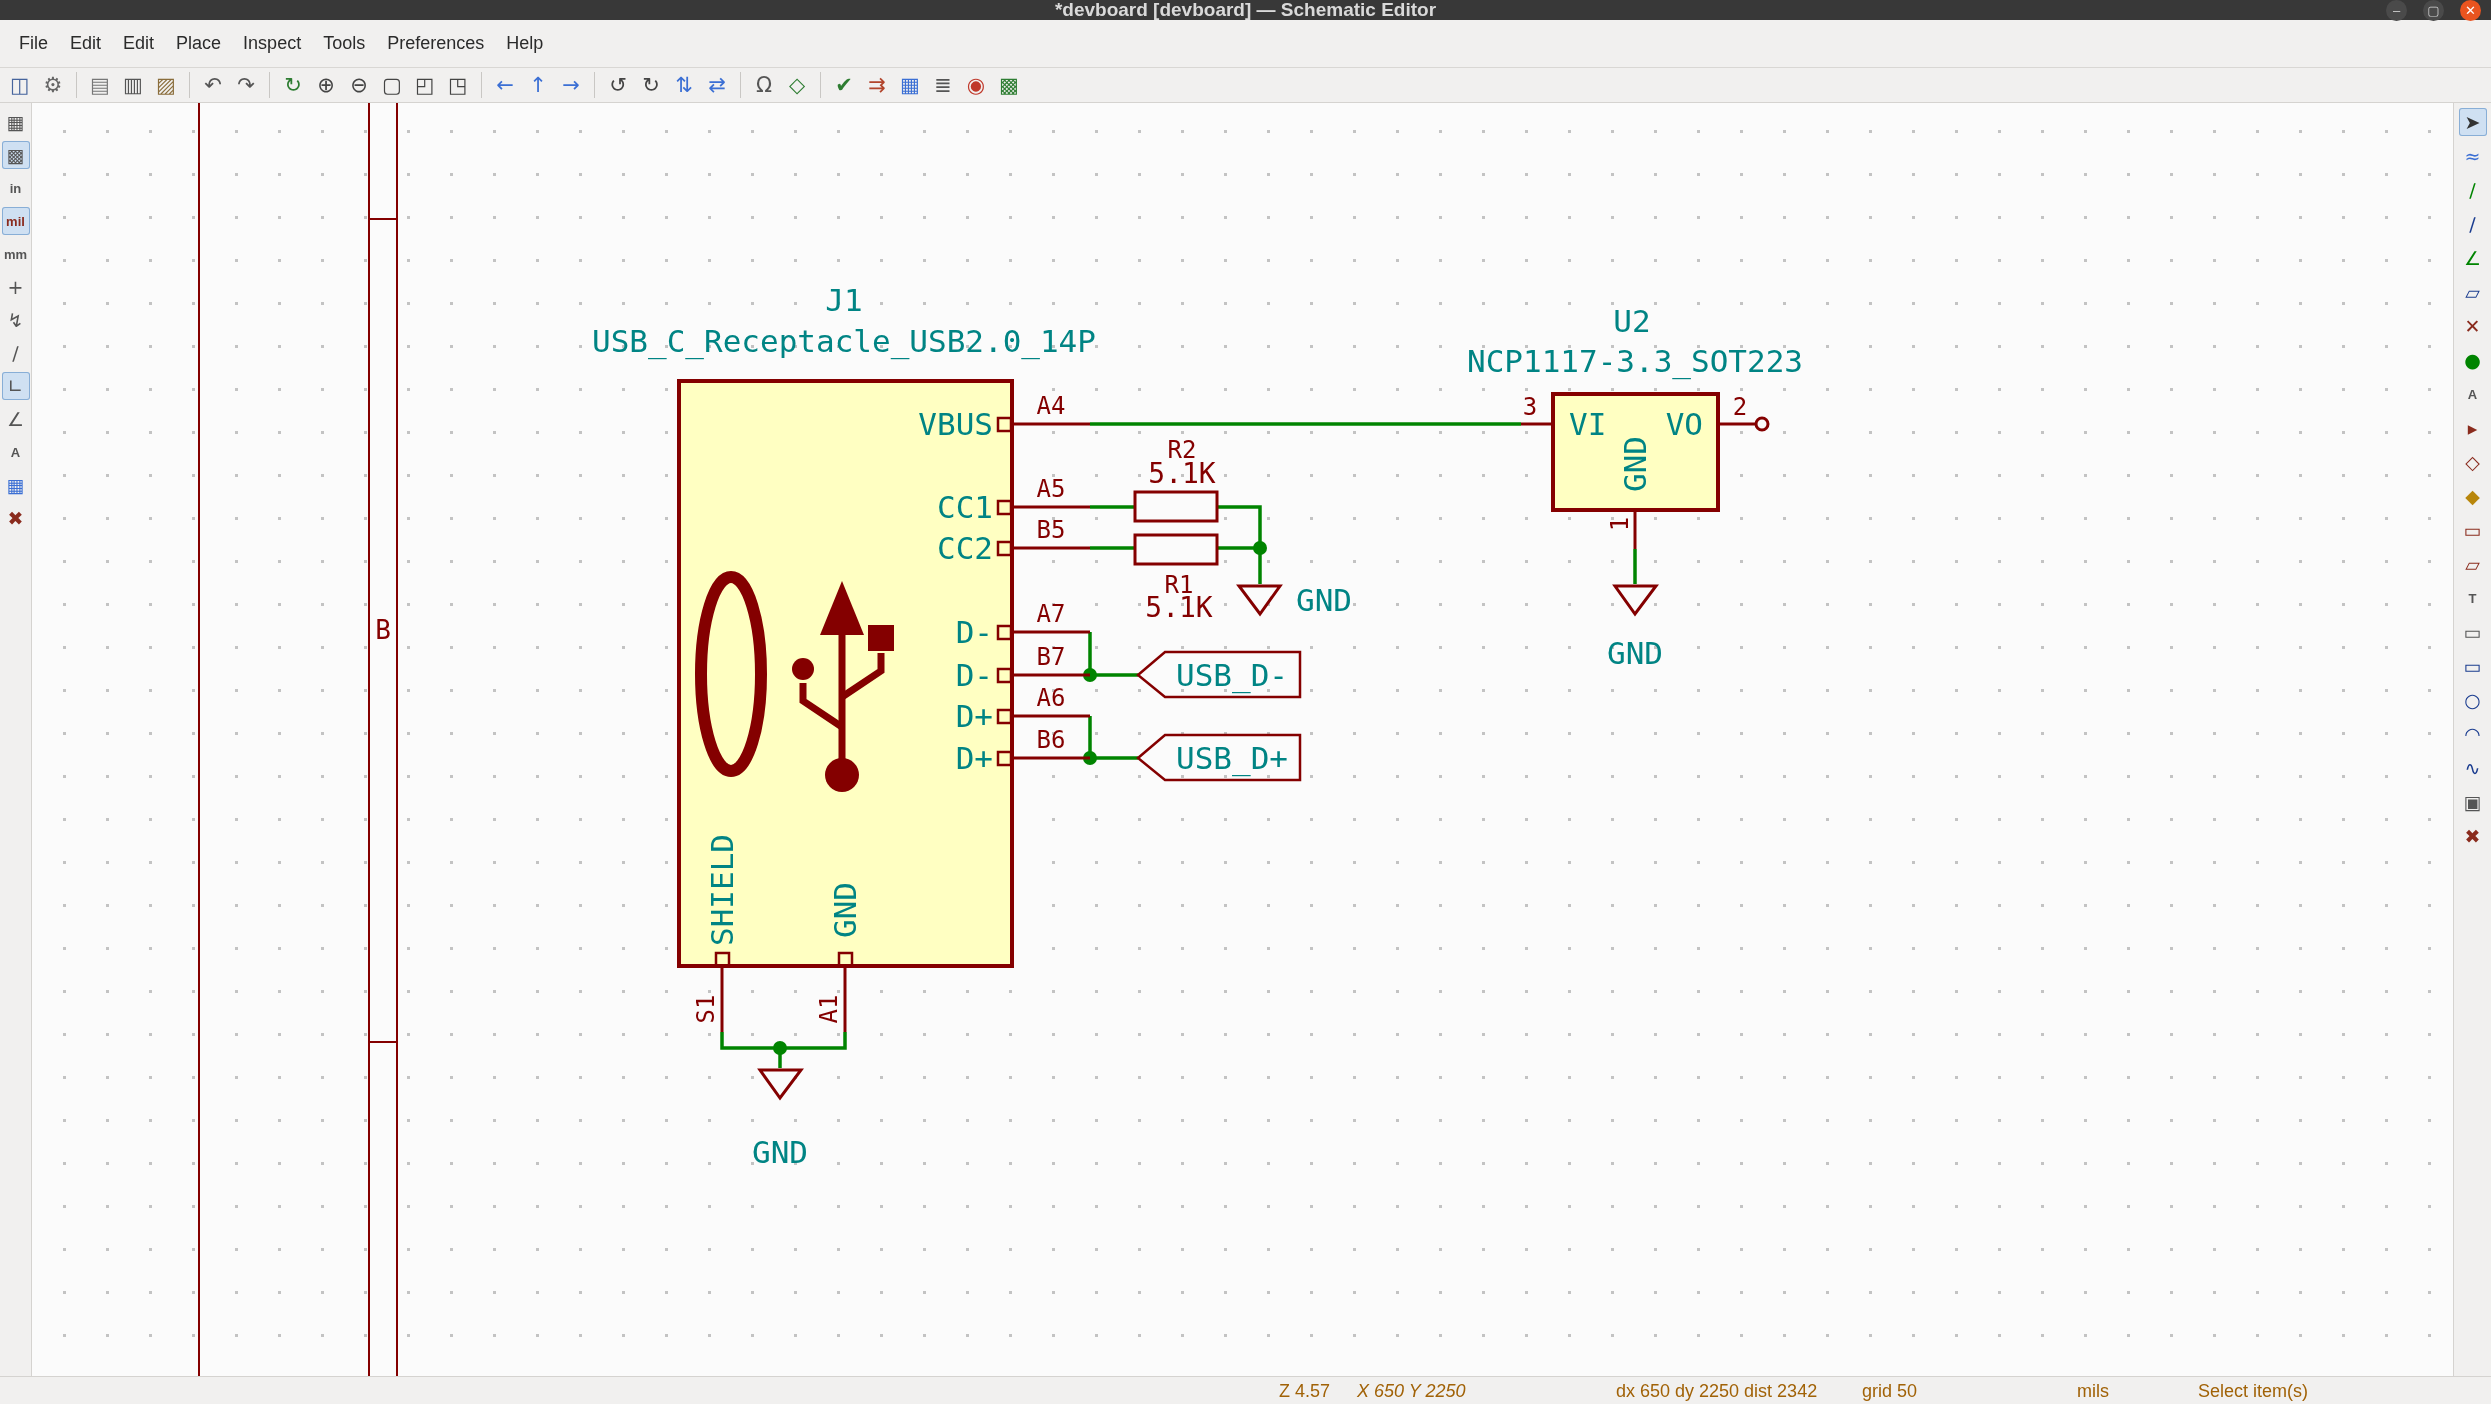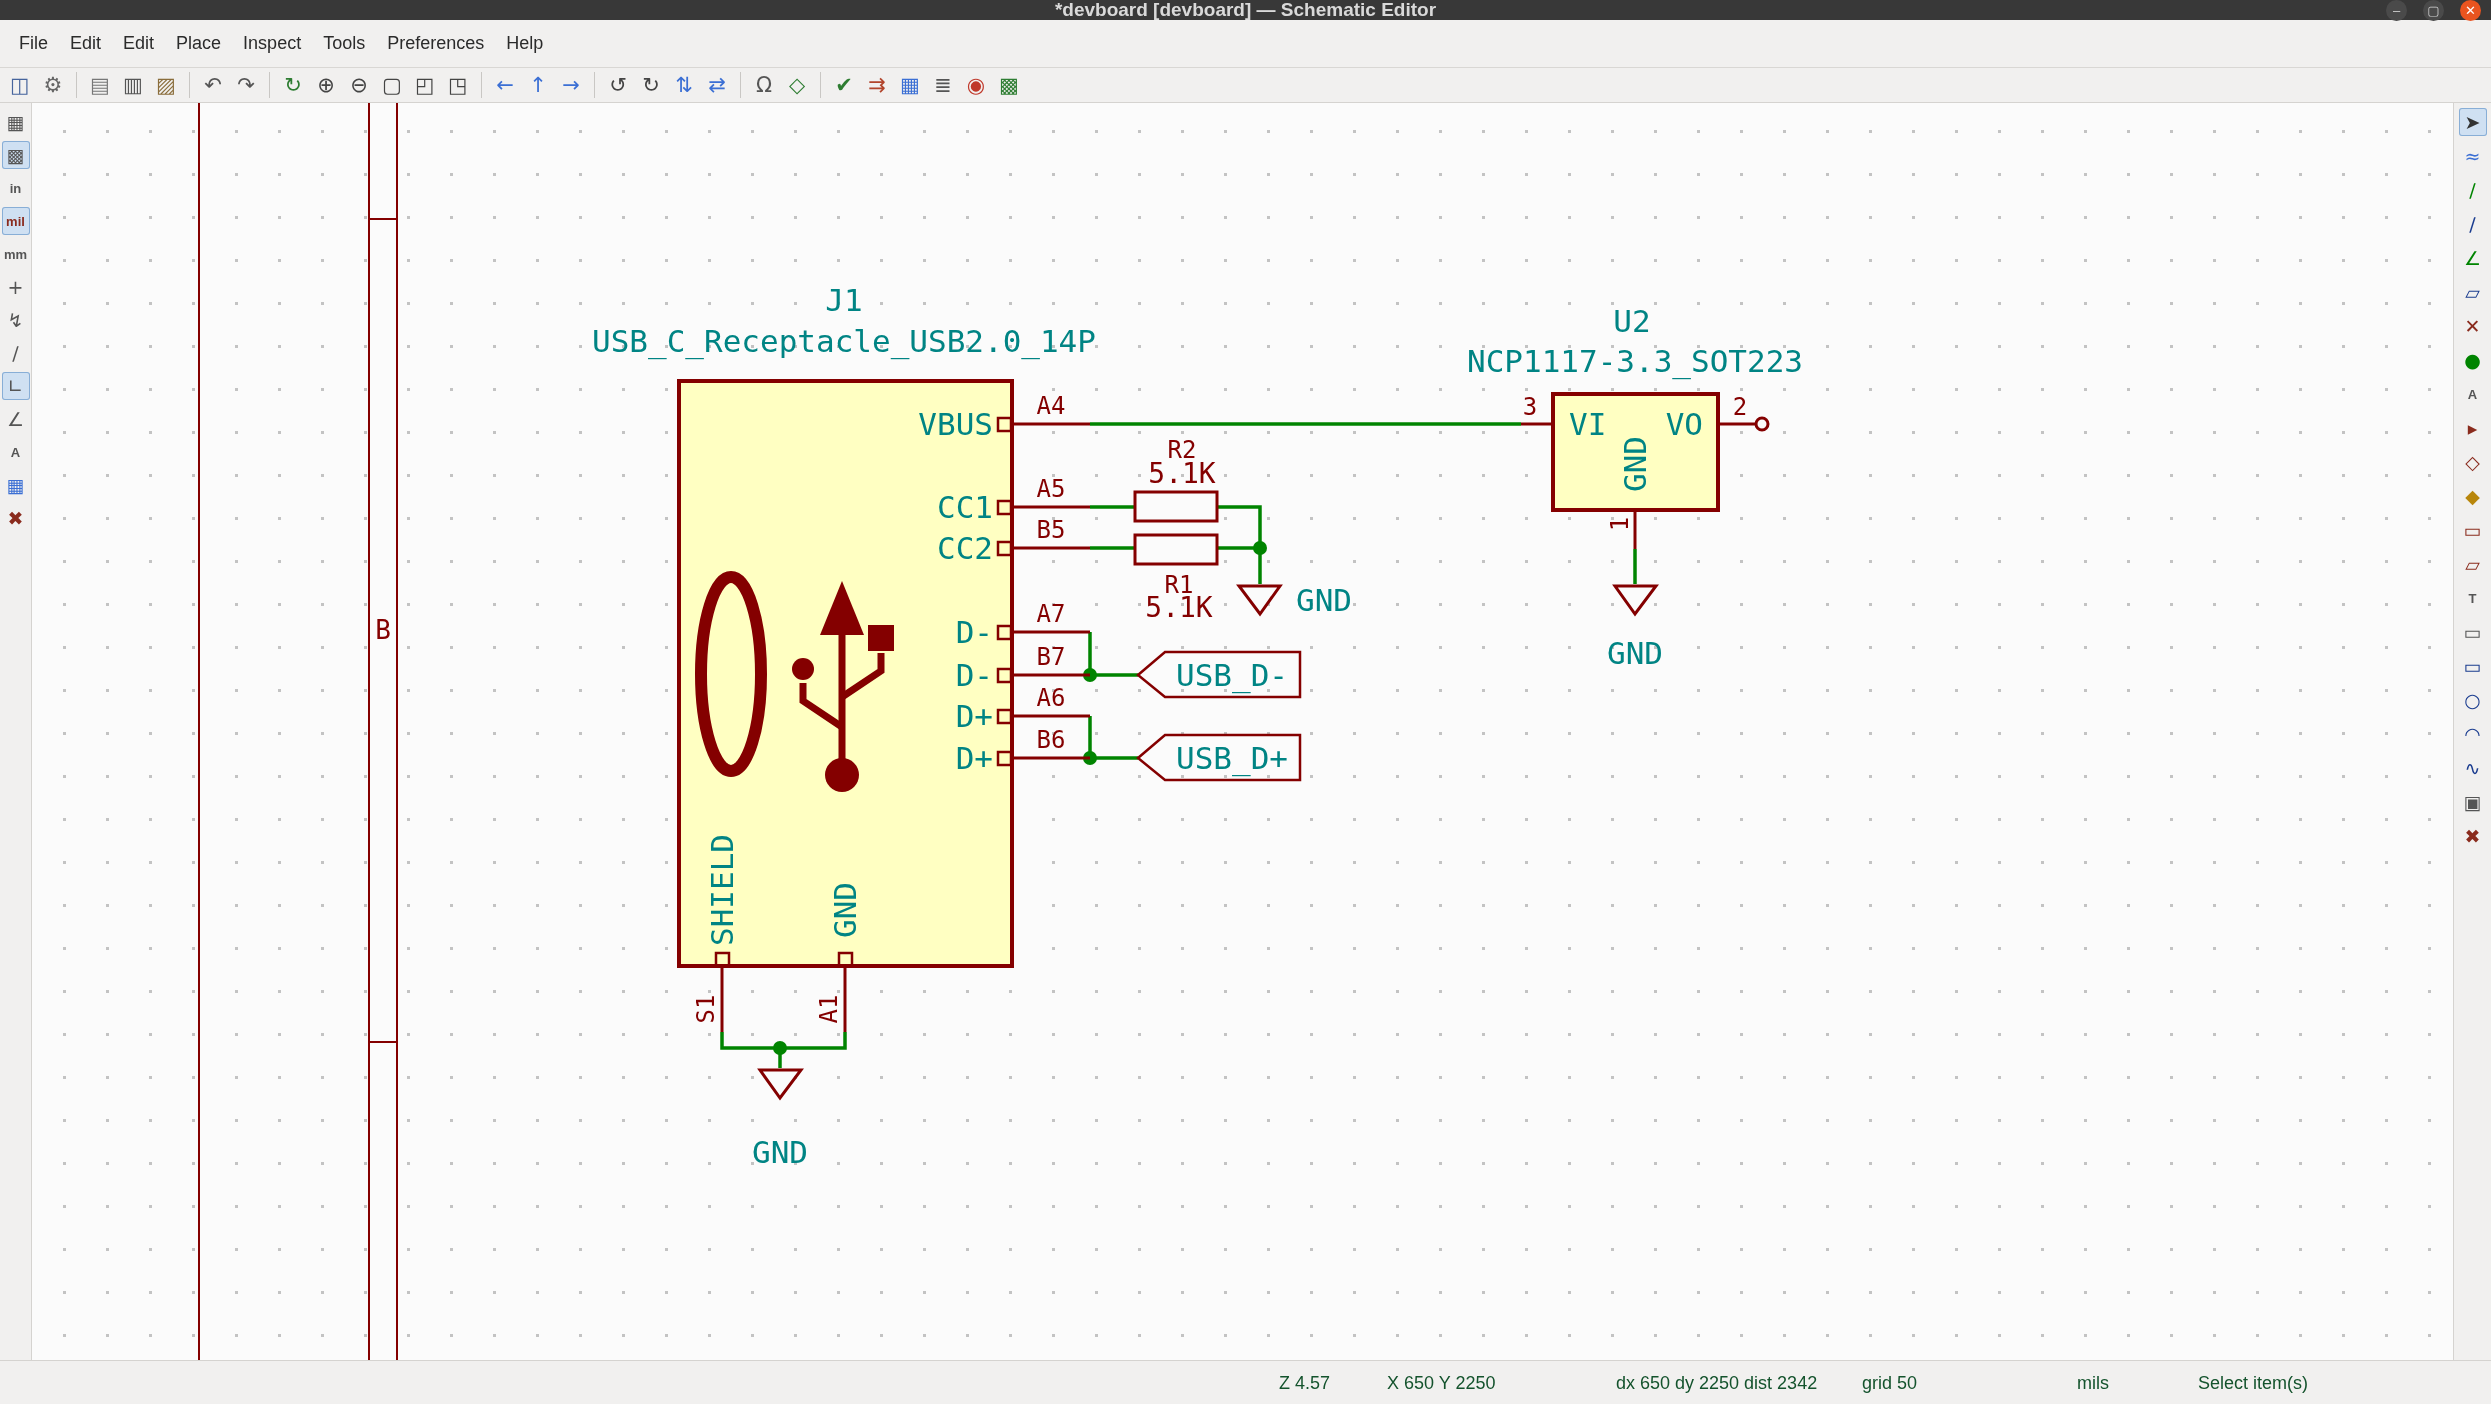--- a/index.html
+++ b/index.html
@@ -44,25 +44,25 @@
     background-size: 43px 43px; background-position: 11px 7px; }
   svg.schematic { position:absolute; left:0; top:0; width:2421px; height:1281px; }
 
   
   .t-teal   { fill:#008484; font:31px "DejaVu Sans Mono", monospace; }
   .t-red    { fill:#840000; font:28px "DejaVu Sans Mono", monospace; }
   .t-red-sm { fill:#840000; font:24px "DejaVu Sans Mono", monospace; }
   .t-frame  { fill:#840000; font:26px "DejaVu Sans Mono", monospace; }
 
   
-  .statusbar { height:44px; background:#f1f0ef; border-top:1px solid #d5d3d0;
-    position:relative; flex:0 0 auto; font-size:18px; color:#14532d; }
+  .statusbar { height:28px; background:#f1f0ef; border-top:1px solid #d5d3d0;
+    position:relative; flex:0 0 auto; font-size:18px; color:#a16207; }
   .st { position:absolute; top:50%; transform:translateY(-50%); white-space:nowrap; }
   .st-zoom   { left:1279px; }
-  .st-cursor { left:1387px; }
+  .st-cursor { left:1357px;font-style:italic; }
   .st-delta  { left:1616px; }
   .st-grid   { left:1862px; }
   .st-units  { left:2077px; }
   .st-action { left:2175px;margin-left:23px; }
 </style>
 </head>
 <body>
 
 <div class="app">
 

